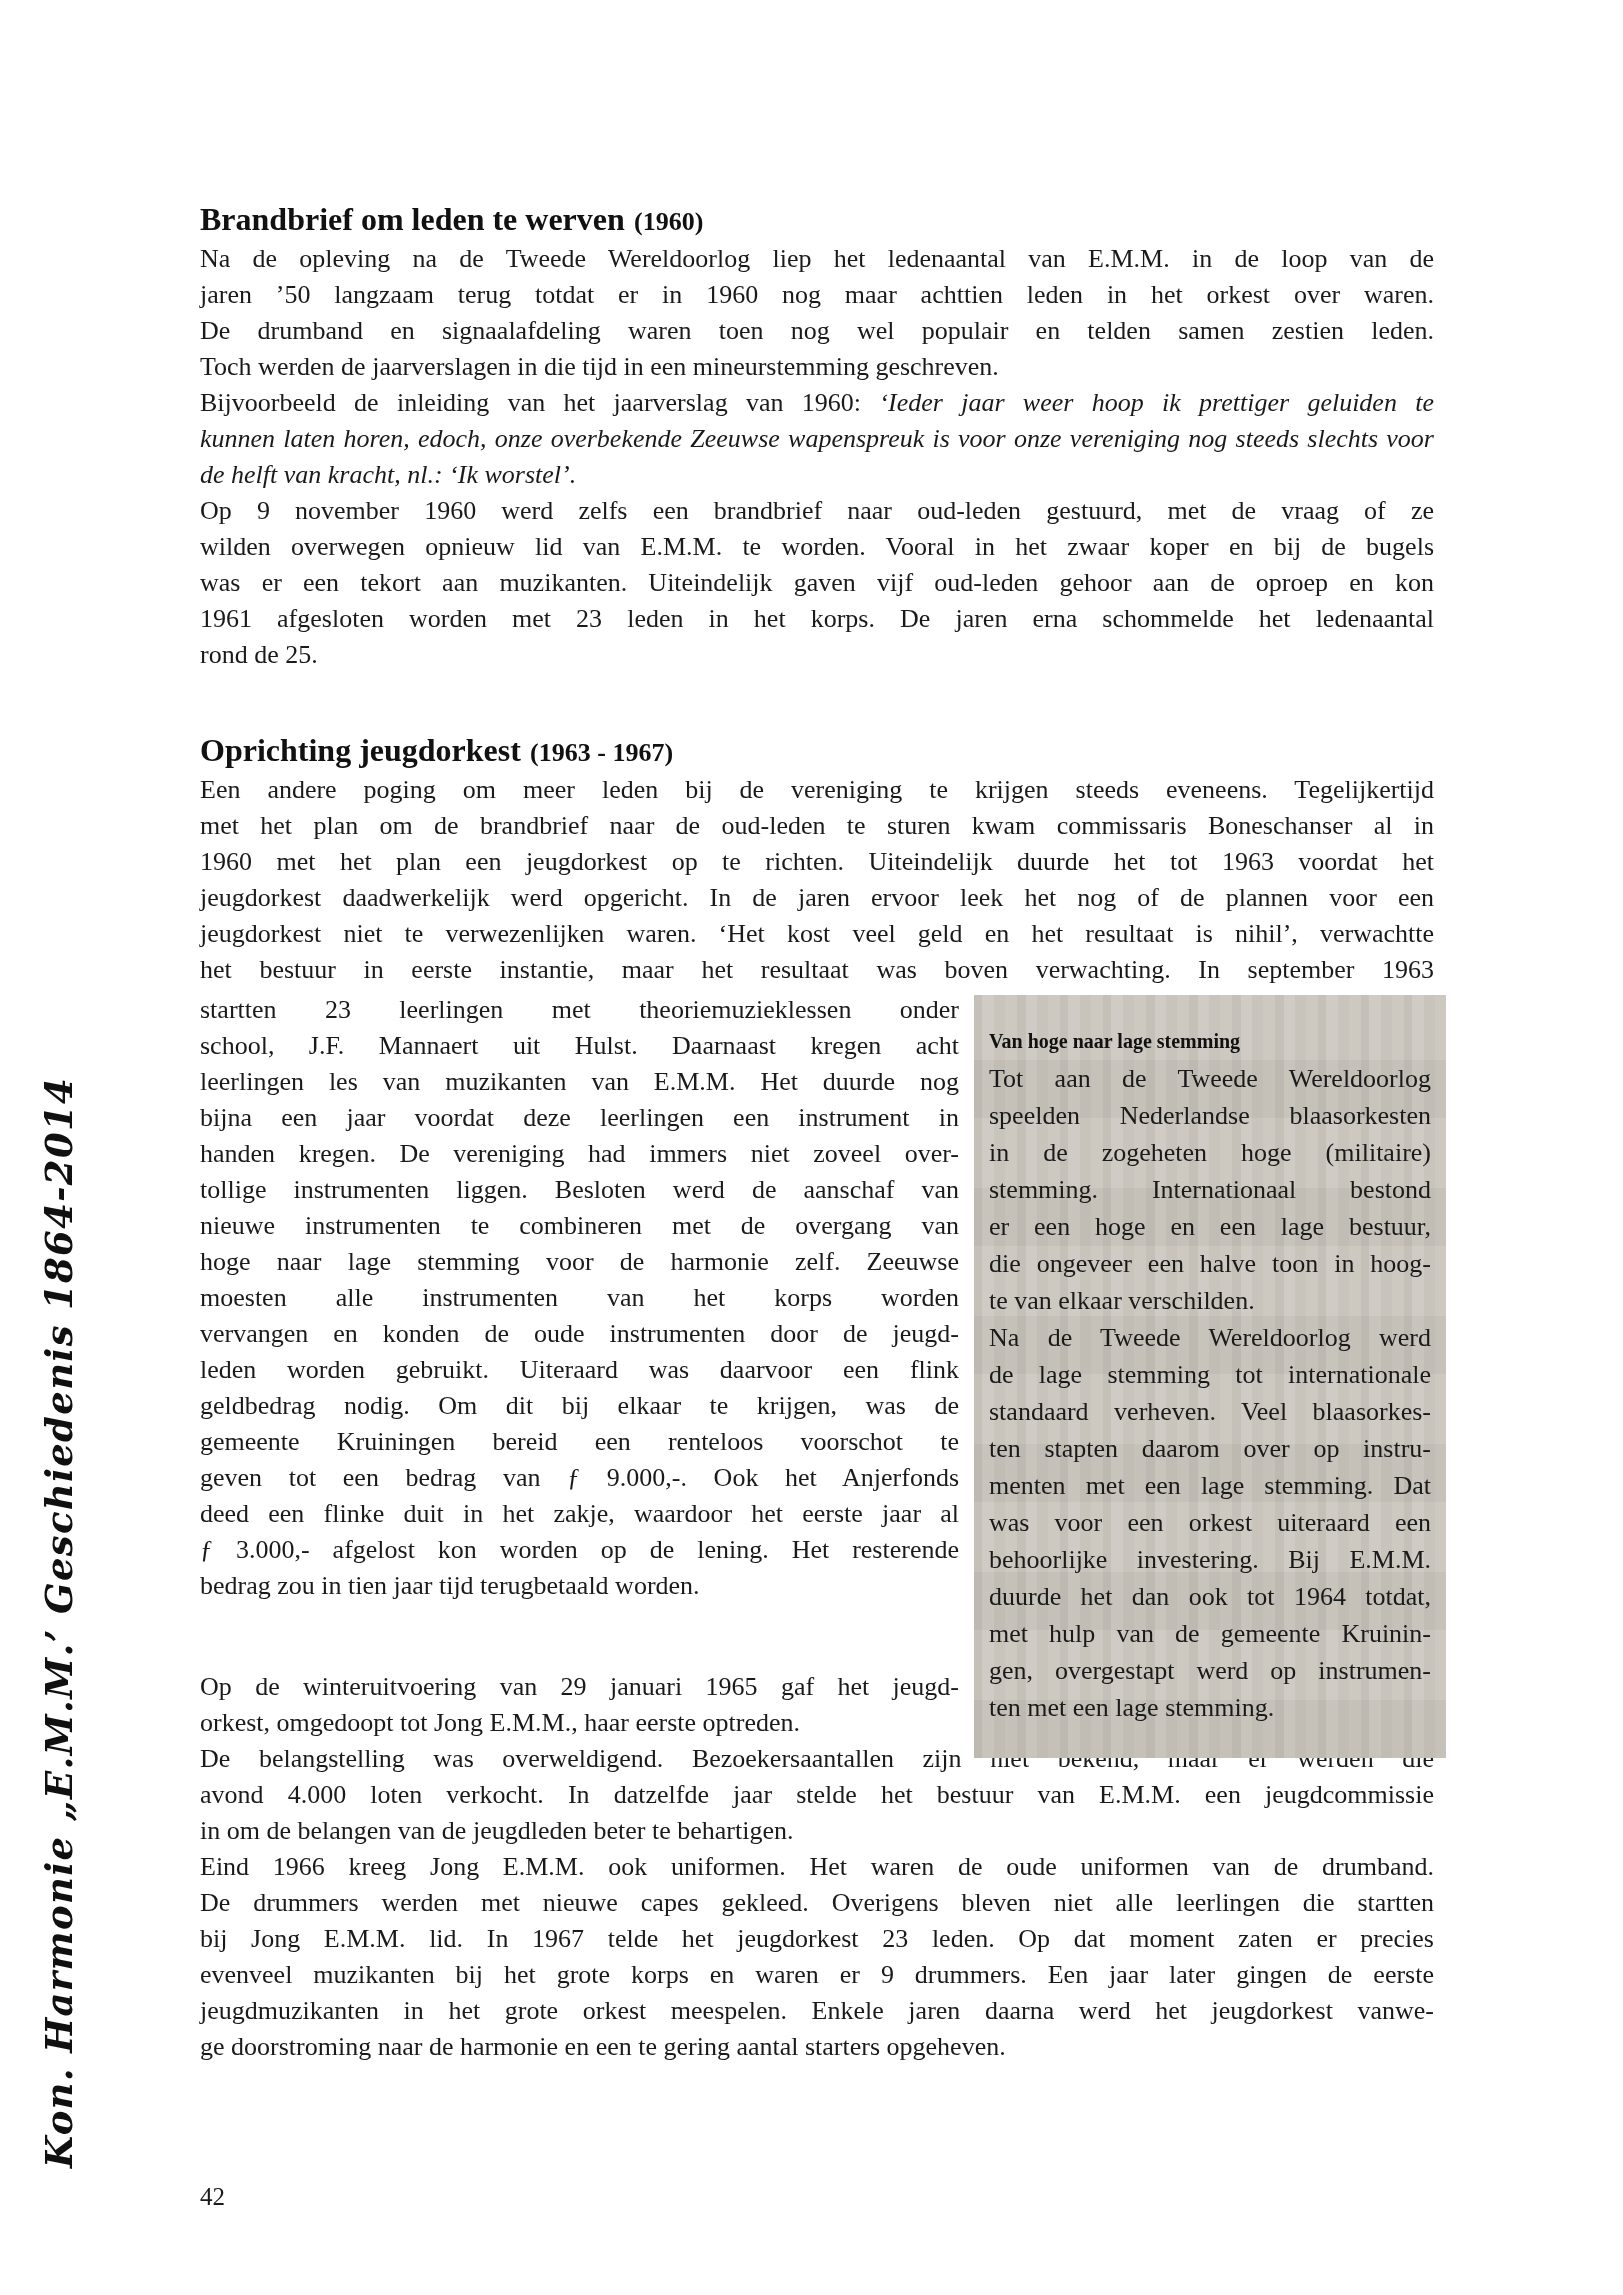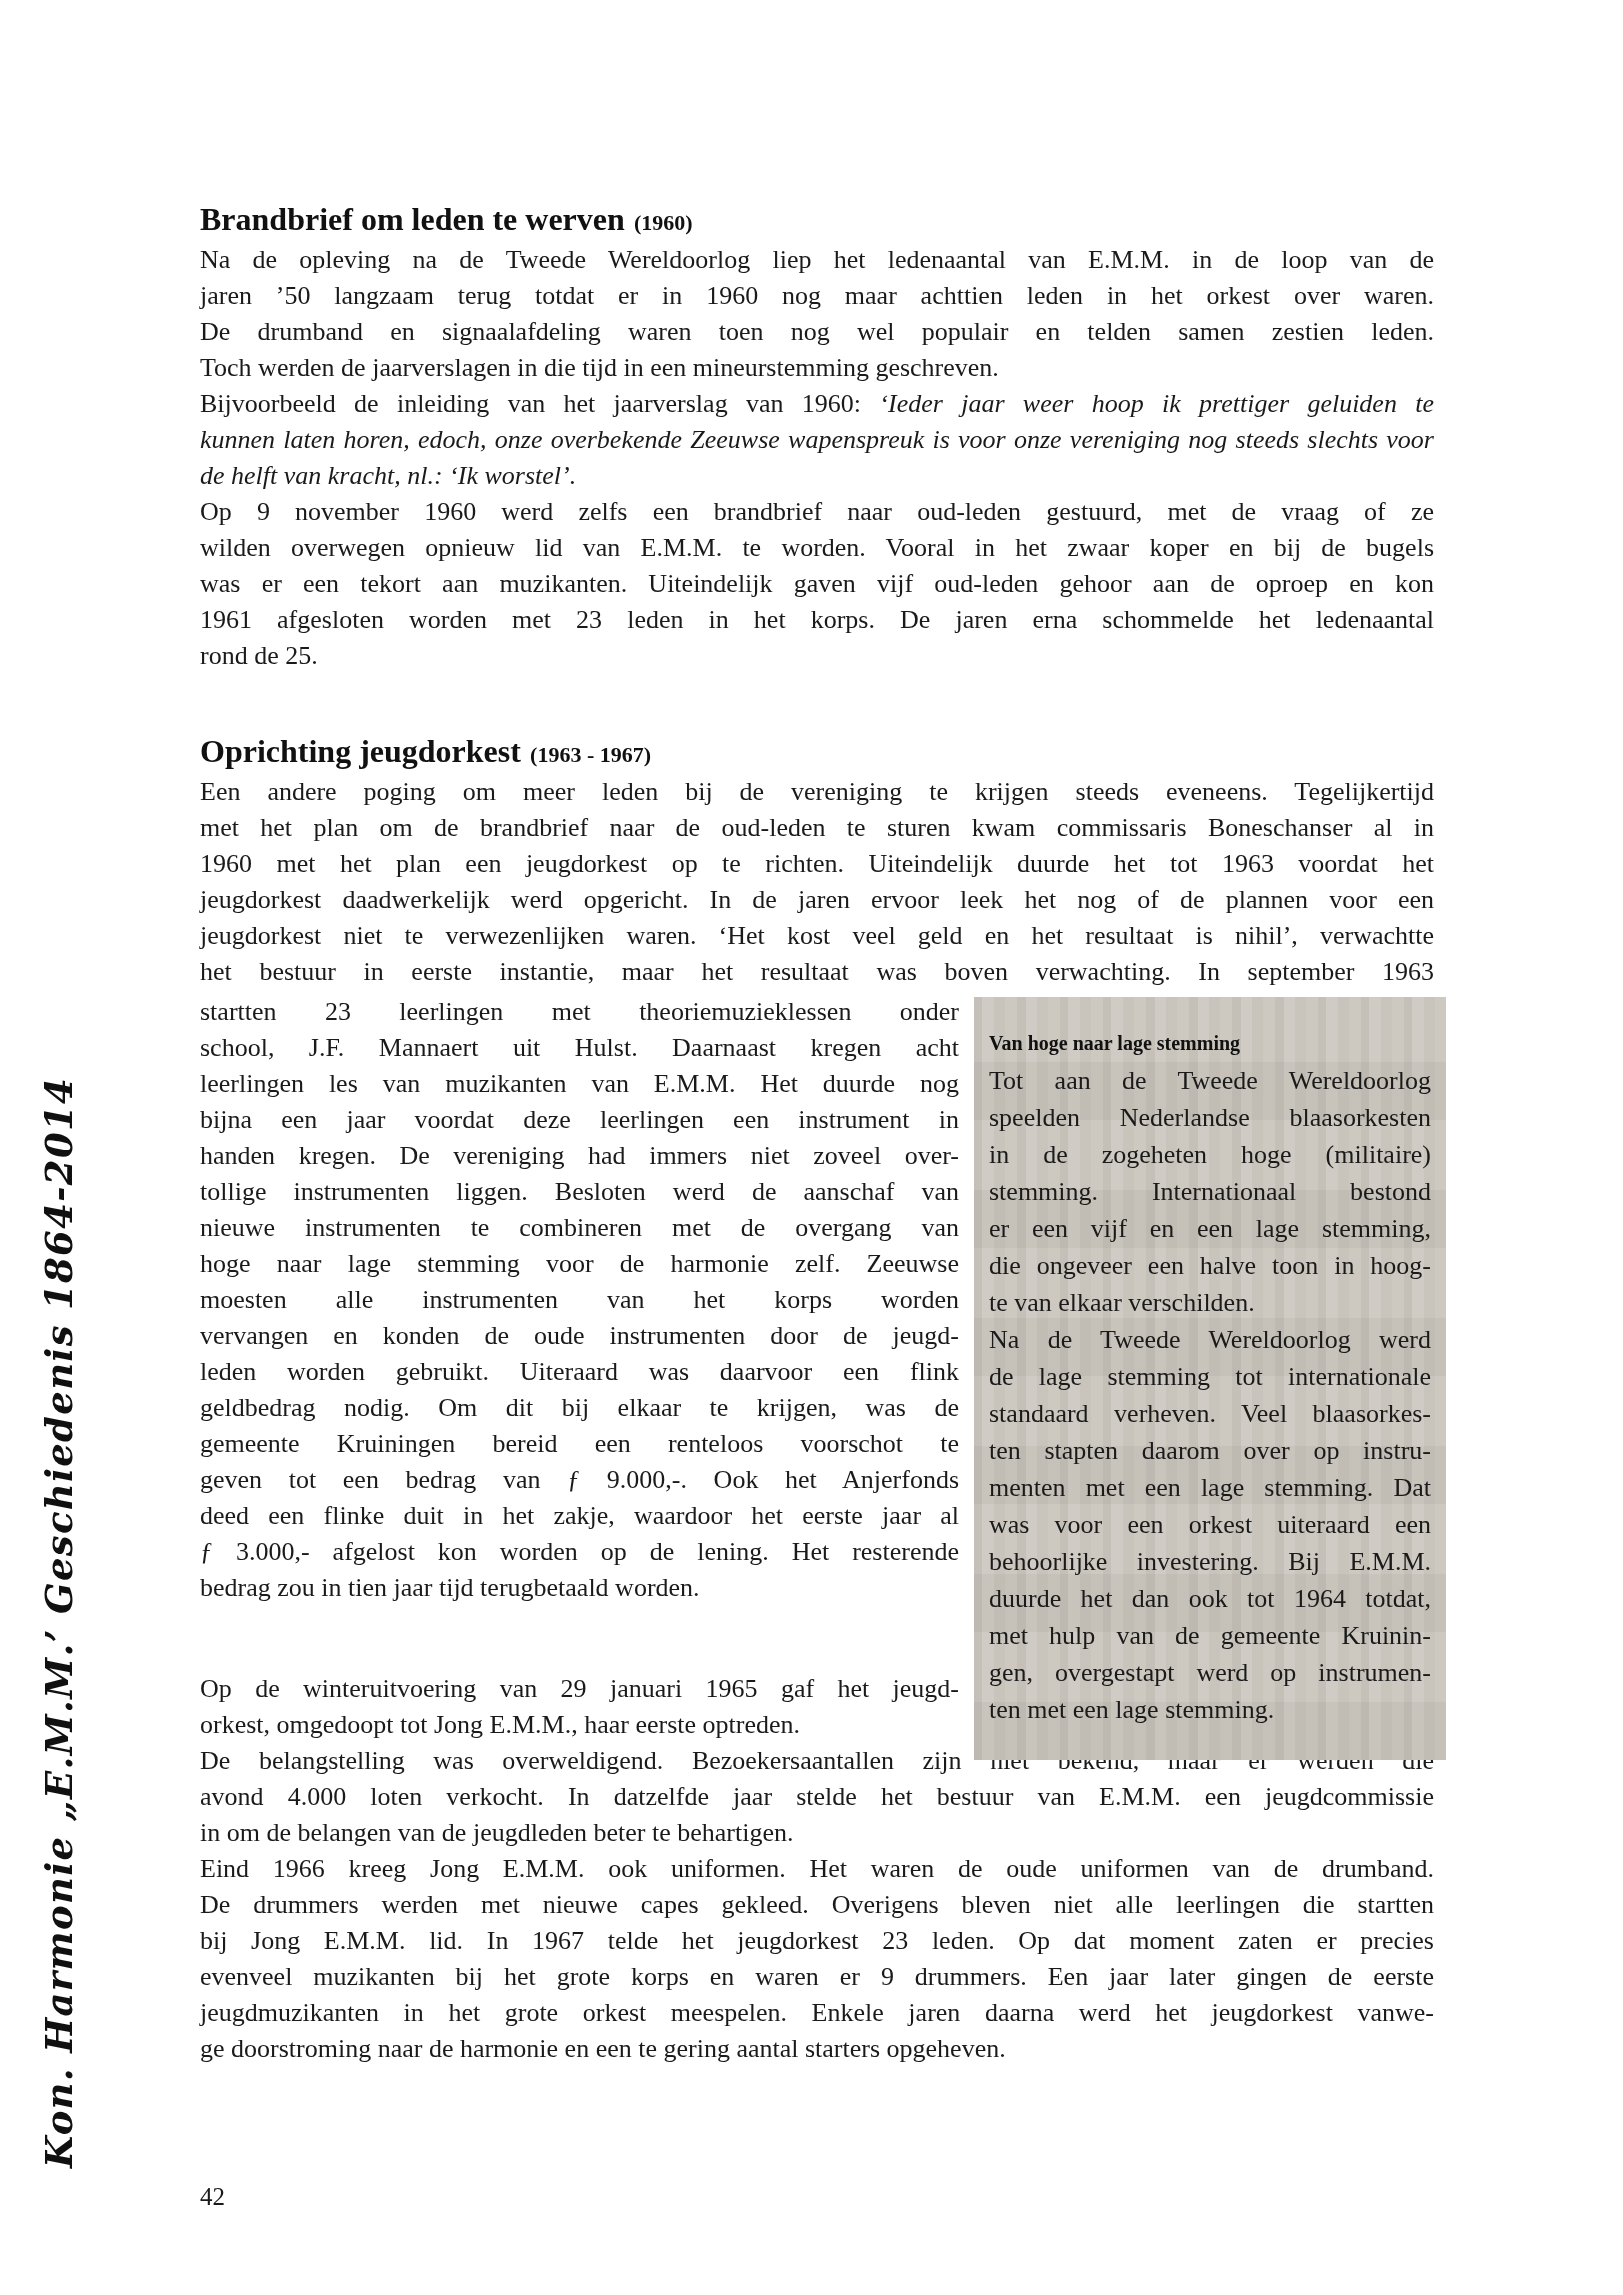--- a/index.html
+++ b/index.html
@@ -10,21 +10,21 @@
     font-family:"Liberation Serif",serif;
     color:#1a1a1a;
     overflow:hidden;
   }
   .content{
     position:absolute;left:200px;top:200px;width:1234px;
   }
   .h{
     margin:0;font-size:32px;line-height:39px;font-weight:bold;color:#111;
   }
-  .h .hs{font-size:22px;margin-left:9.2px;}
+  .h .hs{font-size:26px;margin-left:9.2px;}
   .h.second{margin-top:58px;}
   .line{
     font-size:26px;line-height:36px;
     text-align:justify;text-align-last:justify;
     color:#1a1a1a;
   }
   .line.end{text-align-last:left;}
   .it{font-style:italic;}
   .twocol{position:relative;width:1234px;margin-top:3.9px;}
   .leftcol{width:759px;}
@@ -113,21 +113,21 @@
           <div class="line"><span>Op de winteruitvoering van 29 januari 1965 gaf het jeugd-</span></div>
           <div class="line end"><span>orkest, omgedoopt tot Jong E.M.M., haar eerste optreden.</span></div>
         </div>
       <aside class="sidebar" style="background-color: rgb(203, 199, 191);">
         <div class="sb-title">Van hoge naar lage stemming</div>
         <div id="sblines">
             <div class="line"><span>Tot aan de Tweede Wereldoorlog</span></div>
             <div class="line"><span>speelden Nederlandse blaasorkesten</span></div>
             <div class="line"><span>in de zogeheten hoge (militaire)</span></div>
             <div class="line"><span>stemming. Internationaal bestond</span></div>
-            <div class="line"><span>er een vijf en een lage stemming,</span></div>
+            <div class="line"><span>er een hoge en een lage bestuur,</span></div>
             <div class="line"><span>die ongeveer een halve toon in hoog-</span></div>
             <div class="line end"><span>te van elkaar verschilden.</span></div>
             <div class="line"><span>Na de Tweede Wereldoorlog werd</span></div>
             <div class="line"><span>de lage stemming tot internationale</span></div>
             <div class="line"><span>standaard verheven. Veel blaasorkes-</span></div>
             <div class="line"><span>ten stapten daarom over op instru-</span></div>
             <div class="line"><span>menten met een lage stemming. Dat</span></div>
             <div class="line"><span>was voor een orkest uiteraard een</span></div>
             <div class="line"><span>behoorlijke investering. Bij E.M.M.</span></div>
             <div class="line"><span>duurde het dan ook tot 1964 totdat,</span></div>

